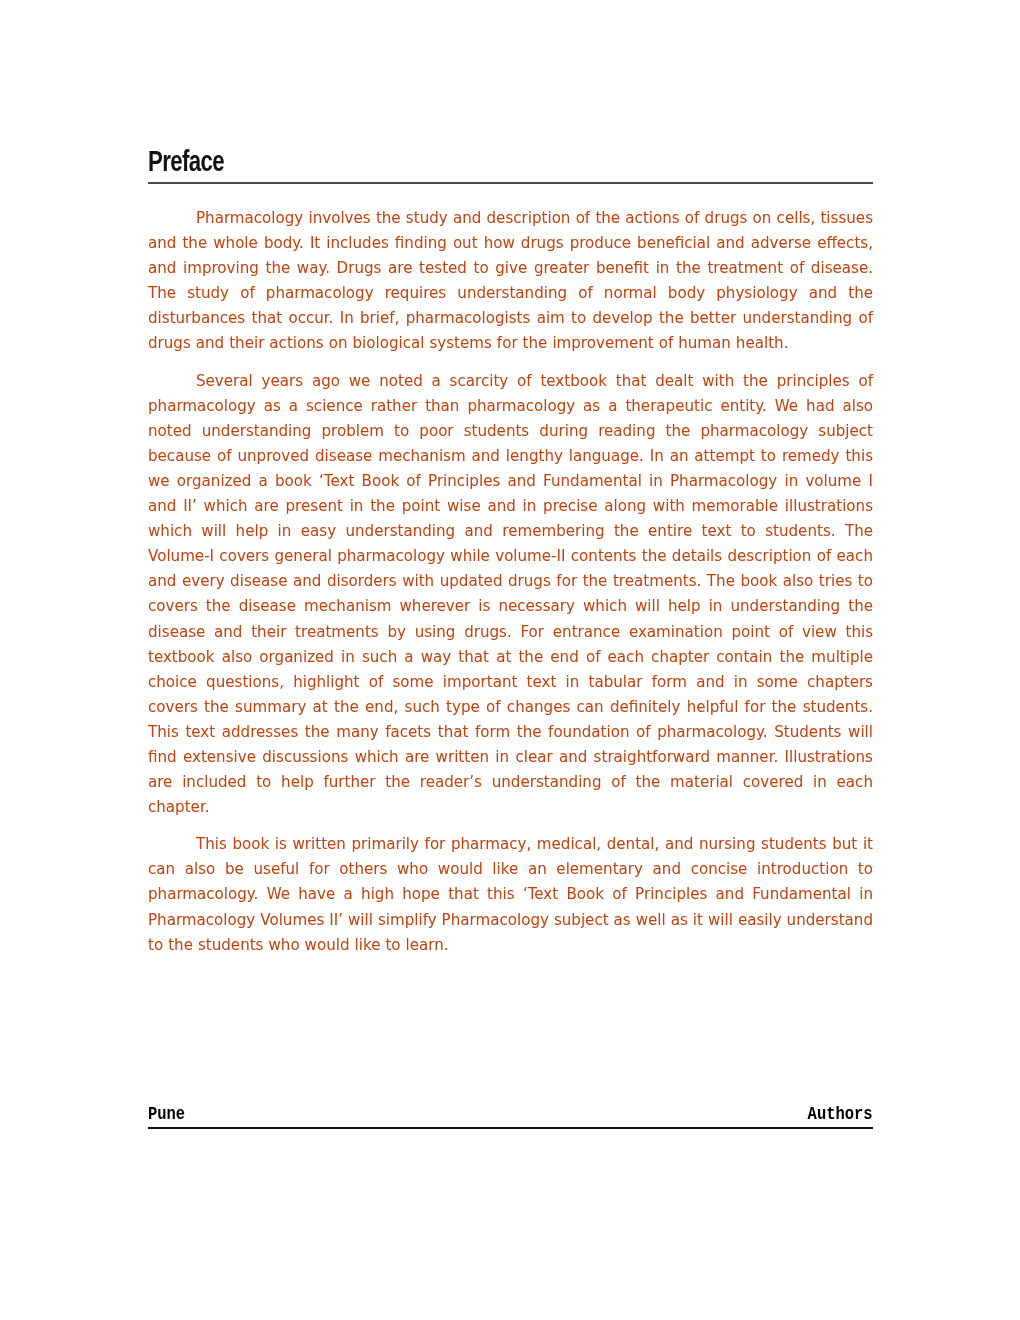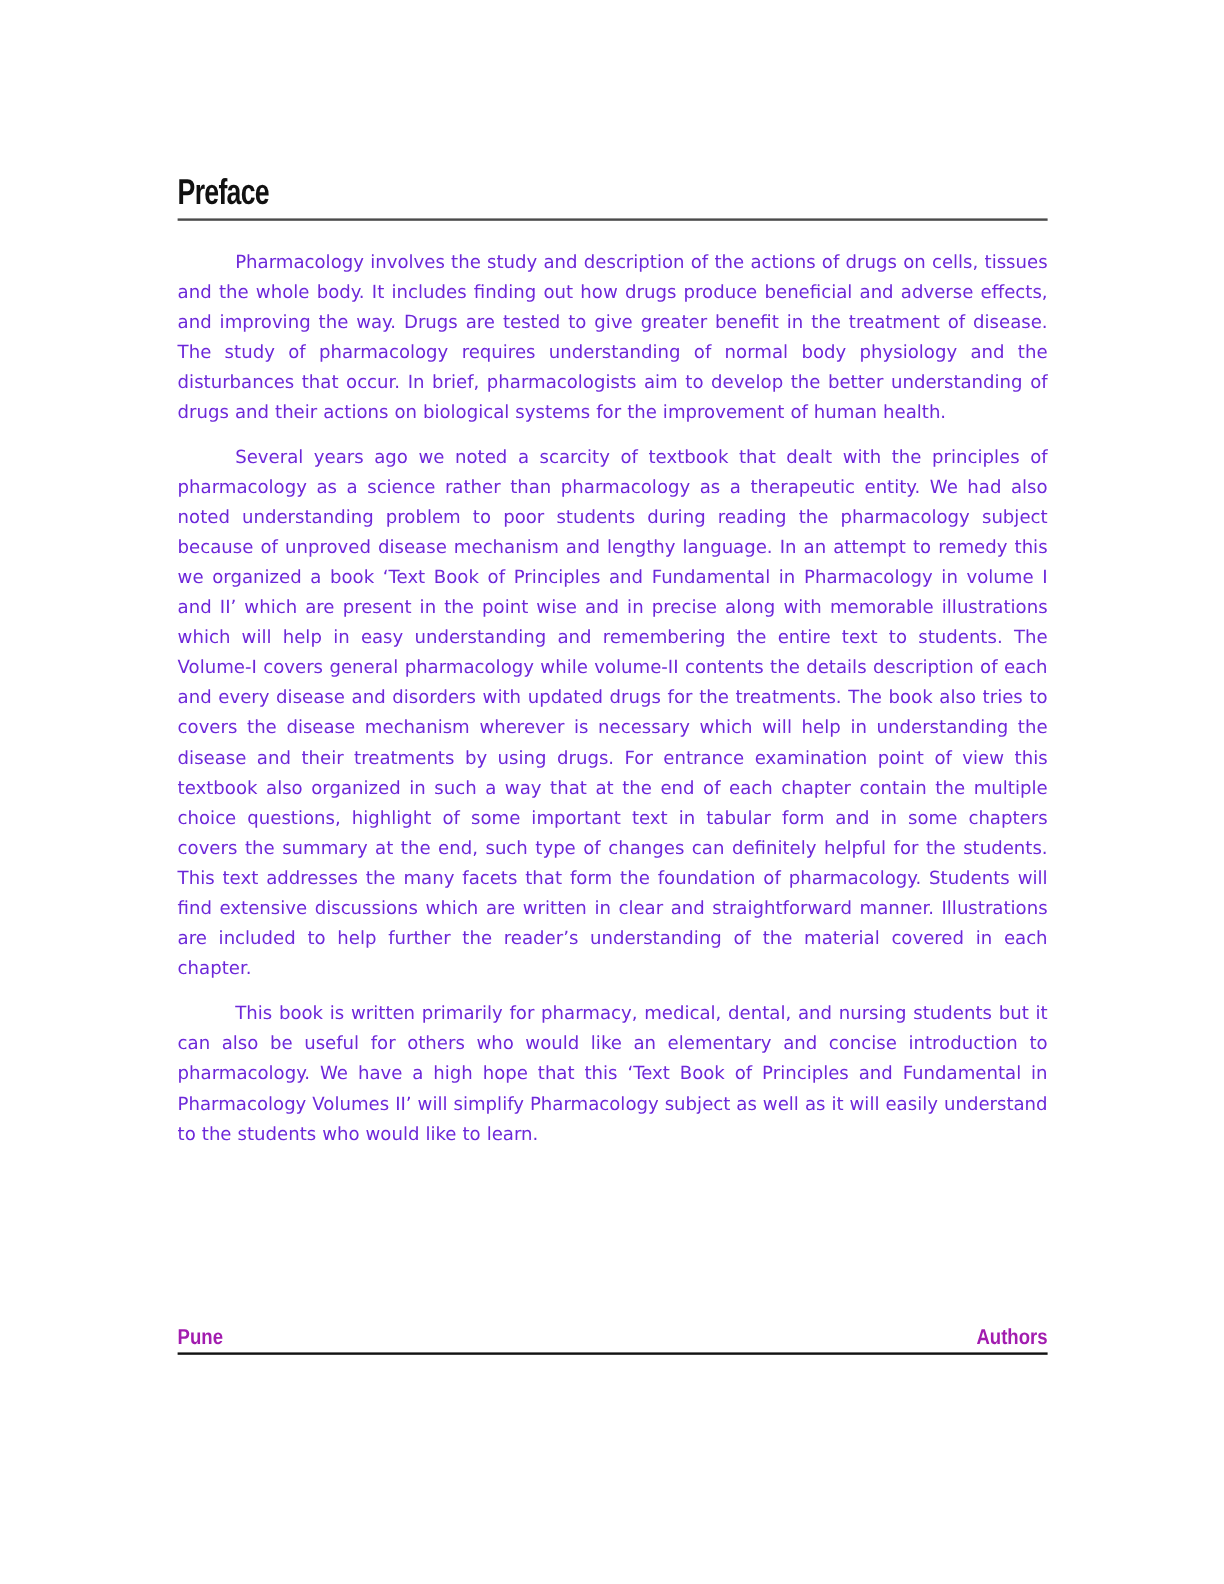--- a/index.html
+++ b/index.html
@@ -44,21 +44,21 @@
     border-top: 2px solid #4b4b4b;
     width: 100%;
     margin-top: 1px;
   }
 
   
   .para {
     font-family: "DejaVu Sans", "Liberation Sans", sans-serif;
     font-size: 15.1px;
     line-height: 25.1px;
-    color: #6d28d9;
+    color: #c2410c;
     text-align: justify;
     text-justify: inter-word;
     margin: 0 0 12px 0;
     text-indent: 48px;
     word-spacing: 0.2px;
     -webkit-font-smoothing: antialiased;
   }
   .para:last-of-type {
     margin-bottom: 0;
   }
@@ -67,25 +67,25 @@
   .footer {
     position: absolute;
     left: 148px;
     top: 1104px;
     width: 725px;
   }
   .footer-row {
     display: flex;
     justify-content: space-between;
     align-items: flex-end;
-    font-family: Liberation Sans, sans-serif;
+    font-family: Liberation Mono, monospace;
     font-weight: bold;
     font-size: 18px;
     line-height: 20px;
-    color: #a21caf;
+    color: #000000;
   }
   .footer-left {
     transform: scaleX(0.86);
     transform-origin: left bottom;
     white-space: nowrap;
   }
   .footer-right {
     transform: scaleX(0.86);
     transform-origin: right bottom;
     white-space: nowrap;

